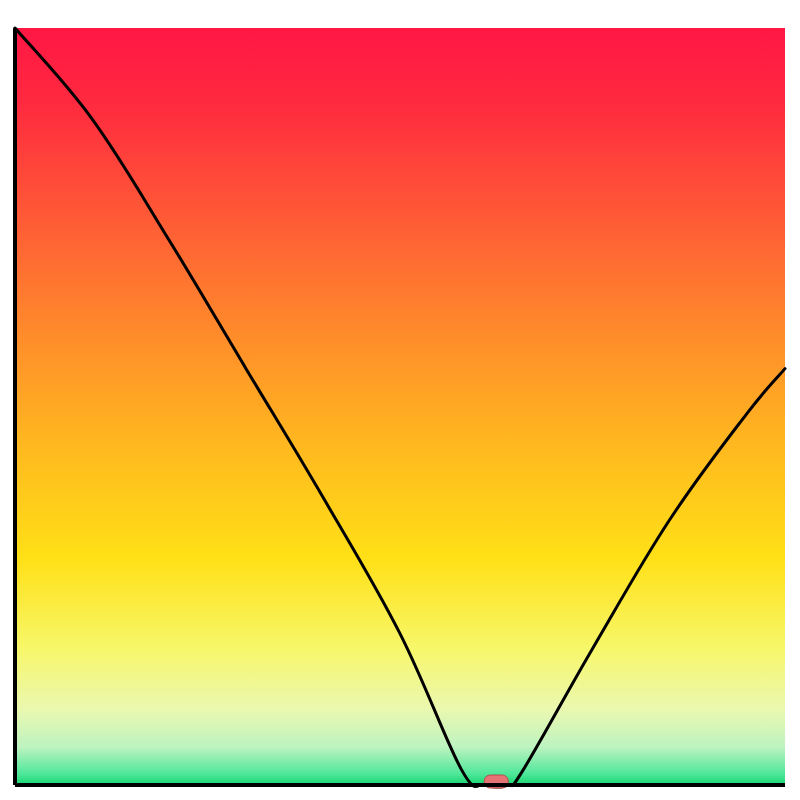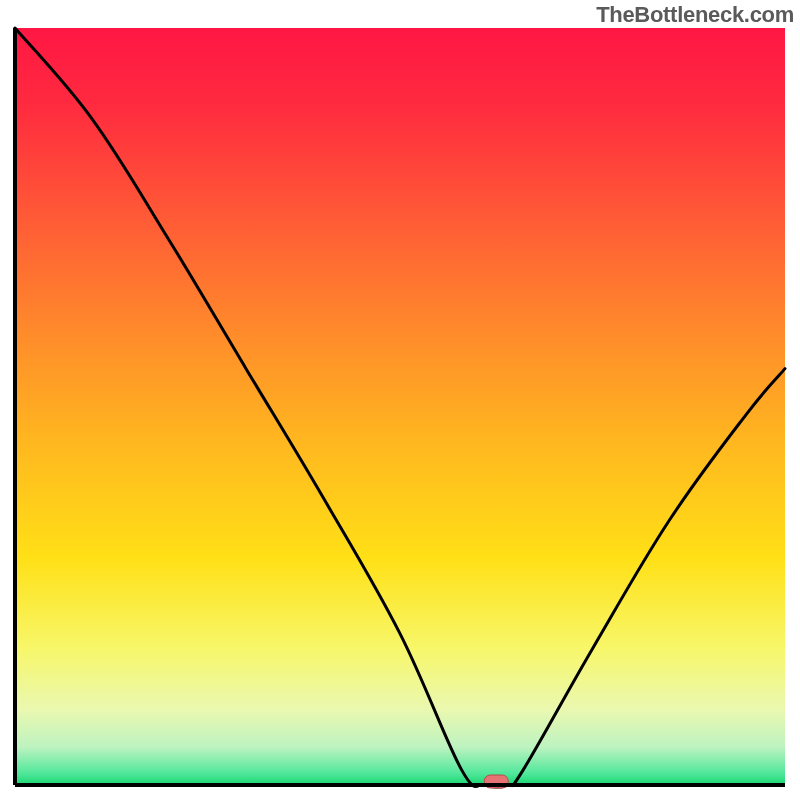--- a/index.html
+++ b/index.html
@@ -31,21 +31,20 @@
     left: 0;
     top: 0;
     width: 800px;
     height: 800px;
   }
 </style>
 </head>
 <body>
 
 <div class="container">
-  <div class="watermark">TheBottleneck.com</div>
 
   <svg class="plot" viewBox="0 0 800 800">
     <defs>
       <linearGradient id="bg-grad" x1="0" y1="0" x2="0" y2="1">
           <stop offset="0%" stop-color="#ff1744"></stop>
           <stop offset="10%" stop-color="#ff2a3f"></stop>
           <stop offset="25%" stop-color="#ff5a36"></stop>
           <stop offset="40%" stop-color="#ff8a2b"></stop>
           <stop offset="55.00000000000001%" stop-color="#ffb81f"></stop>
           <stop offset="70%" stop-color="#ffe016"></stop>

